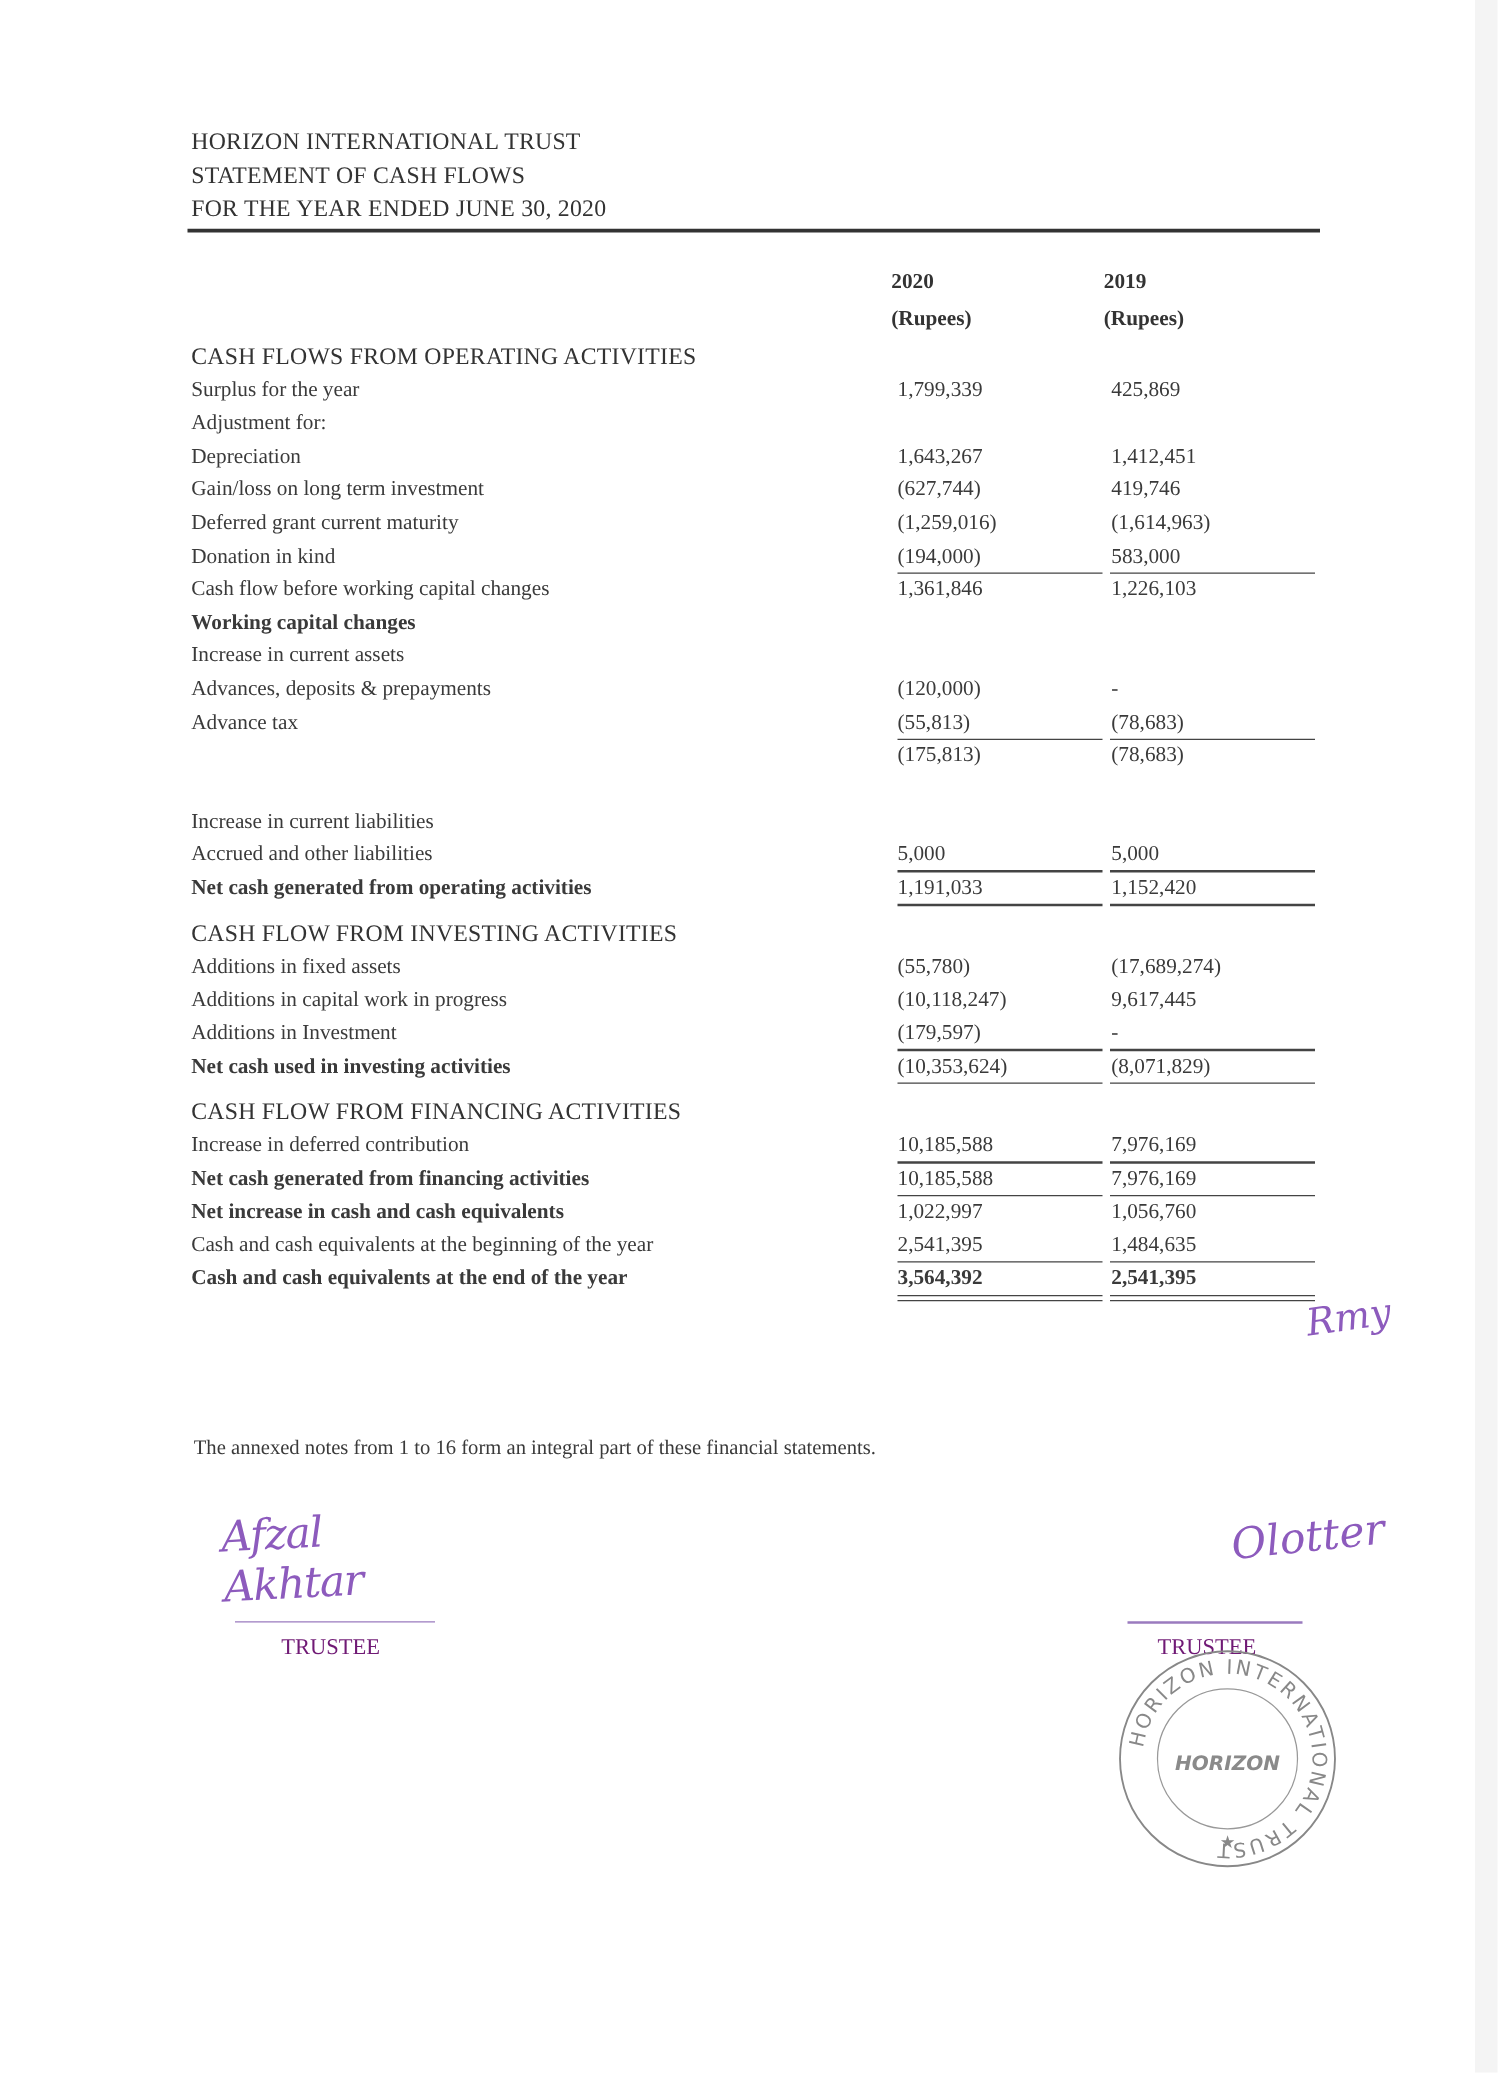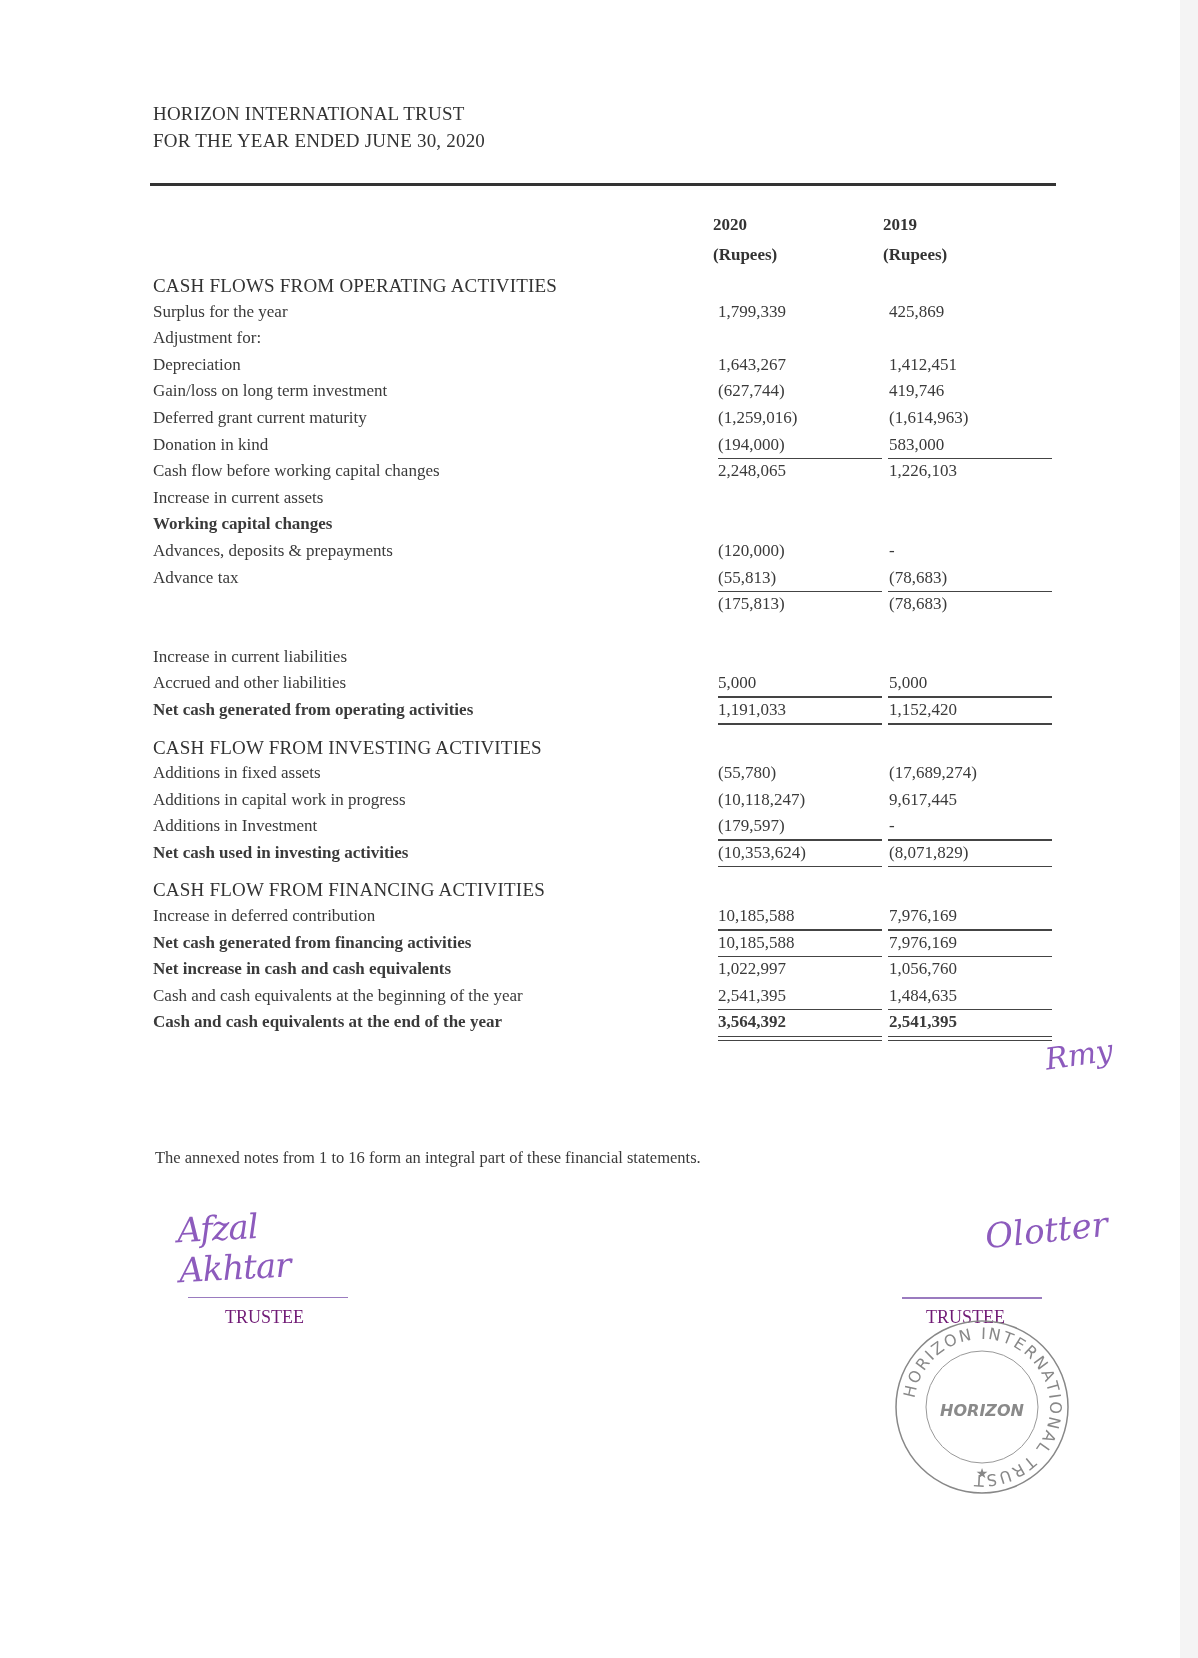--- a/index.html
+++ b/index.html
@@ -43,20 +43,21 @@
   .initials { position: absolute; left: 1045px; top: 1037px; font-family: "DejaVu Serif", serif; font-style: italic; color: #8d5bbd; font-size: 30px; transform: rotate(-8deg); }
   .stamp { position: absolute; left: 893px; top: 1318px; width: 178px; height: 178px; }
 </style>
 </head>
 <body>
 
 <div class="page-edge"></div>
 
 <div class="header">
   <div>HORIZON INTERNATIONAL TRUST</div>
+  <div>STATEMENT OF CASH FLOWS</div>
   <div>FOR THE YEAR ENDED JUNE 30, 2020</div>
 </div>
 <div class="header-rule"></div>
 
 <div class="colhead c1">
   <div>2020</div>
   <div>(Rupees)</div>
 </div>
 <div class="colhead c2">
   <div>2019</div>
@@ -93,28 +94,28 @@
   </div>
   <div class="row">
     <span class="label">Donation in kind</span>
     <span class="v v1">(194,000)</span>
     <span class="v v2">583,000</span>
     <span class="ul u1 bottom"></span>
     <span class="ul u2 bottom"></span>
   </div>
   <div class="row">
     <span class="label">Cash flow before working capital changes</span>
-    <span class="v v1">2,248,065</span>
+    <span class="v v1">1,361,846</span>
     <span class="v v2">1,226,103</span>
   </div>
+  <div class="row bold">
+    <span class="label">Working capital changes</span>
+  </div>
   <div class="row">
     <span class="label">Increase in current assets</span>
-  </div>
-  <div class="row bold">
-    <span class="label">Working capital changes</span>
   </div>
   <div class="row">
     <span class="label">Advances, deposits &amp; prepayments</span>
     <span class="v v1">(120,000)</span>
     <span class="v v2">-</span>
   </div>
   <div class="row">
     <span class="label">Advance tax</span>
     <span class="v v1">(55,813)</span>
     <span class="v v2">(78,683)</span>

